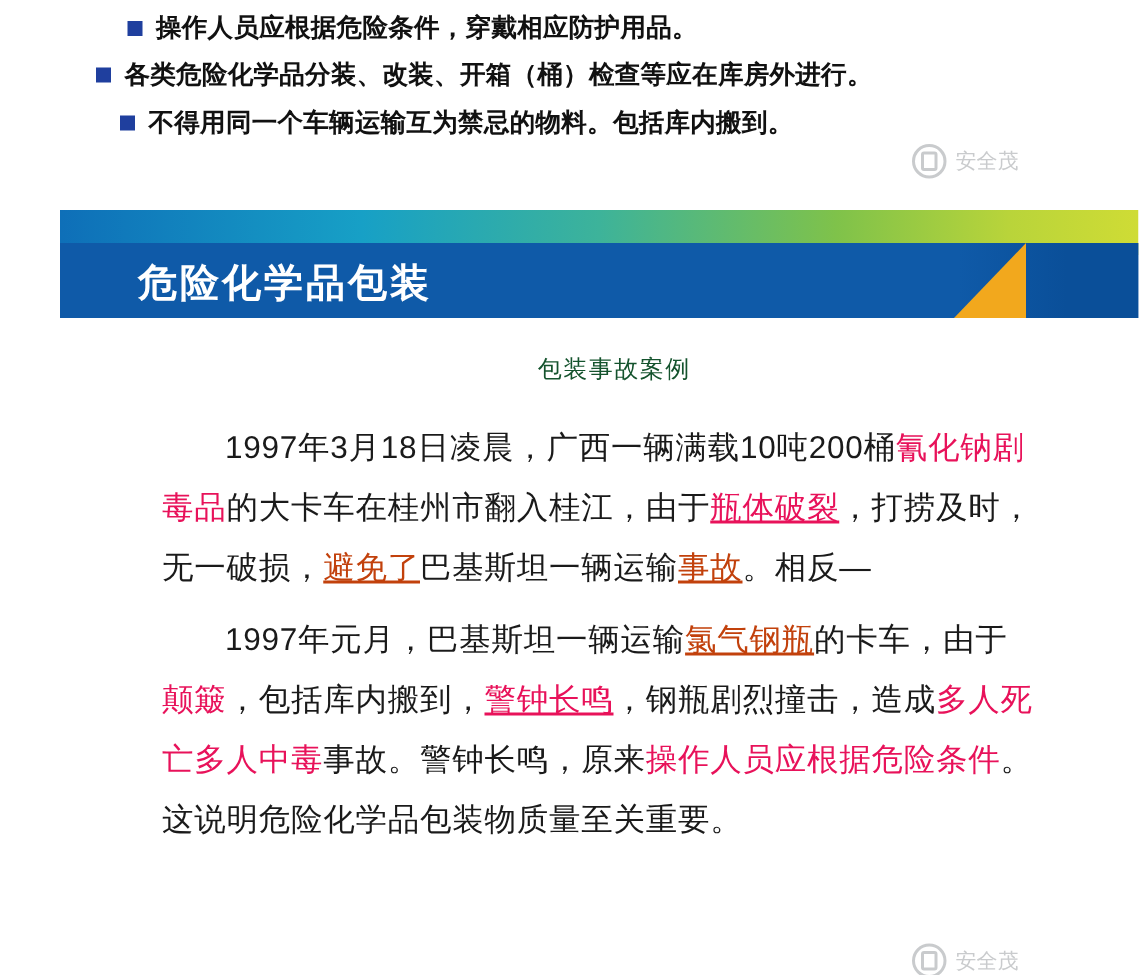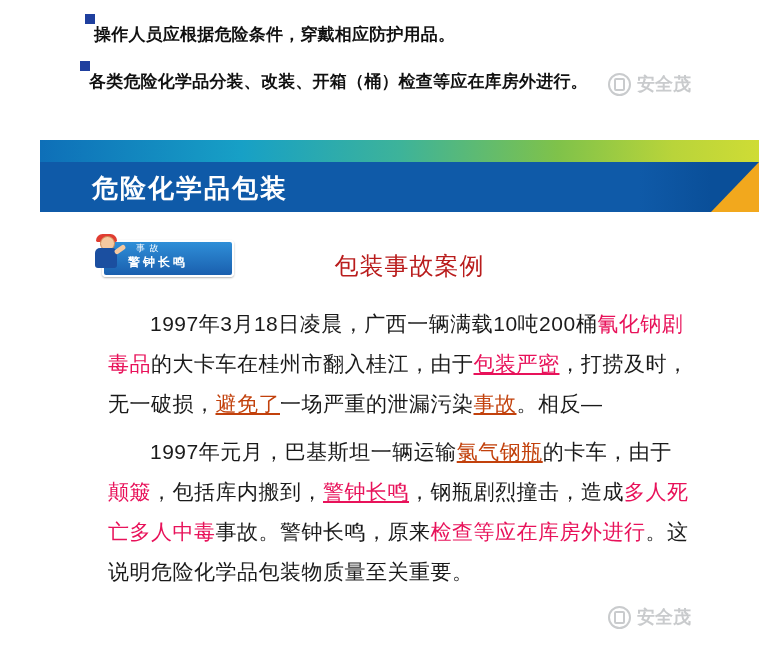--- a/index.html
+++ b/index.html
@@ -20,50 +20,50 @@
     position: absolute;
     left: 0;
     top: 0;
     width: 759px;
     padding-top: 8px;
   }
   .bullet-row {
     display: flex;
     align-items: flex-start;
     margin-bottom: 10px;
-    flex-direction: column;
   }
   .bullet-row .marker {
     width: 10px;
     height: 10px;
     background: #1f3f9e;
     margin-top: 6px;
     flex: 0 0 auto;
   }
   .bullet-row .btext {
     font-size: 17px;
     font-weight: bold;
     color: #111111;
     line-height: 1.25;
     margin-left: 9px;
     letter-spacing: 0.2px;
   }
   .row1 { margin-left: 85px; }
-  .row2 { margin-left: 80px; }
+  .row2 { margin-left: 64px; }
   .row3 { margin-left: 80px; }
 
   
   .wm {
     position: absolute;
     display: flex;
     align-items: center;
     color: #c9cbcd;
-    font-size: 18px;
-    font-weight: bold;
+    font-size: 14px;
+    font-weight: normal;
     white-space: nowrap;
+    margin-top: 24px;
   }
   .wm .wm-circle {
     width: 19px;
     height: 19px;
     border-radius: 50%;
     border: 2px solid #c9cbcd;
     margin-right: 6px;
     position: relative;
     flex: 0 0 auto;
   }
@@ -78,21 +78,21 @@
     border-radius: 2px;
   }
   .wm-top { left: 608px; top: 72px; }
   .wm-bottom { left: 608px; top: 605px; }
 
   
   .banner-wrap {
     position: absolute;
     left: 0;
     top: 140px;
-    width: 759px;
+    width: 684px;
     height: 78px;
   }
   .banner-gradient {
     position: absolute;
     left: 40px;
     top: 0;
     width: 719px;
     height: 30px;
     background: linear-gradient(to right, #0e6fb8 0%, #17a0c6 28%, #3db39a 50%, #7fc24a 72%, #b9d43a 88%, #cfdc35 100%);
   }
@@ -135,24 +135,24 @@
 
   
   .content {
     position: absolute;
     left: 0;
     top: 228px;
     width: 759px;
   }
   .case-heading {
     text-align: center;
-    font-size: 24px;
-    color: #b91c1c;
+    font-size: 16px;
+    color: #14532d;
     letter-spacing: 1px;
-    margin-top: 22px;
+    margin-top: 8px;
     margin-left: 60px;
   }
 
   
   .badge {
     position: absolute;
     left: 80px;
     top: 6px;
     width: 150px;
     height: 45px;
@@ -251,54 +251,47 @@
 
 <div class="bullets">
   <div class="bullet-row row1">
     <span class="marker"></span>
     <span class="btext">操作人员应根据危险条件，穿戴相应防护用品。</span>
   </div>
   <div class="bullet-row row2">
     <span class="marker"></span>
     <span class="btext">各类危险化学品分装、改装、开箱（桶）检查等应在库房外进行。</span>
   </div>
+  <div class="bullet-row row3">
+    <span class="marker"></span>
+    <span class="btext">不得用同一个车辆运输互为禁忌的物料。包括库内搬到。</span>
+  </div>
 </div>
 
 <div class="wm wm-top">
   <span class="wm-circle"></span>
   <span>安全茂</span>
 </div>
 <div class="wm wm-bottom">
   <span class="wm-circle"></span>
   <span>安全茂</span>
 </div>
 
 <div class="banner-wrap">
   <div class="banner-gradient"></div>
   <div class="banner-blue"></div>
   <div class="banner-corner"></div>
   <div class="banner-title">危险化学品包装</div>
 </div>
 
 <div class="content">
 
-  <div class="badge">
-    <div class="badge-plate"></div>
-    <div class="badge-figure">
-      <div class="bf-hat"></div>
-      <div class="bf-head"></div>
-      <div class="bf-body"></div>
-      <div class="bf-arm"></div>
-    </div>
-    <div class="badge-line1">事 故</div>
-    <div class="badge-line2">警钟长鸣</div>
-  </div>
 
   <div class="case-heading">包装事故案例</div>
 
   <p class="para p1">
-    <span>1997年3月18日凌晨，广西一辆满载10吨200桶</span><span class="hl-red">氰化钠剧毒品</span><span>的大卡车在桂州市翻入桂江，由于</span><span class="hl-red-u">包装严密</span><span>，打捞及时，无一破损，</span><span class="hl-blue-u">避免了</span><span>一场严重的泄漏污染</span><span class="hl-blue-u">事故</span><span>。相反—</span>
+    <span>1997年3月18日凌晨，广西一辆满载10吨200桶</span><span class="hl-red">氰化钠剧毒品</span><span>的大卡车在桂州市翻入桂江，由于</span><span class="hl-red-u">瓶体破裂</span><span>，打捞及时，无一破损，</span><span class="hl-blue-u">避免了</span><span>巴基斯坦一辆运输</span><span class="hl-blue-u">事故</span><span>。相反—</span>
   </p>
 
   <p class="para p2">
-    <span>1997年元月，巴基斯坦一辆运输</span><span class="hl-blue-u">氯气钢瓶</span><span>的卡车，由于</span><span class="hl-red">颠簸</span><span>，包括库内搬到，</span><span class="hl-red-u">警钟长鸣</span><span>，钢瓶剧烈撞击，造成</span><span class="hl-red">多人死亡多人中毒</span><span>事故。警钟长鸣，原来</span><span class="hl-red">检查等应在库房外进行</span><span>。这说明危险化学品包装物质量至关重要。</span>
+    <span>1997年元月，巴基斯坦一辆运输</span><span class="hl-blue-u">氯气钢瓶</span><span>的卡车，由于</span><span class="hl-red">颠簸</span><span>，包括库内搬到，</span><span class="hl-red-u">警钟长鸣</span><span>，钢瓶剧烈撞击，造成</span><span class="hl-red">多人死亡多人中毒</span><span>事故。警钟长鸣，原来</span><span class="hl-red">操作人员应根据危险条件</span><span>。这说明危险化学品包装物质量至关重要。</span>
   </p>
 </div>
 
 </body></html>

